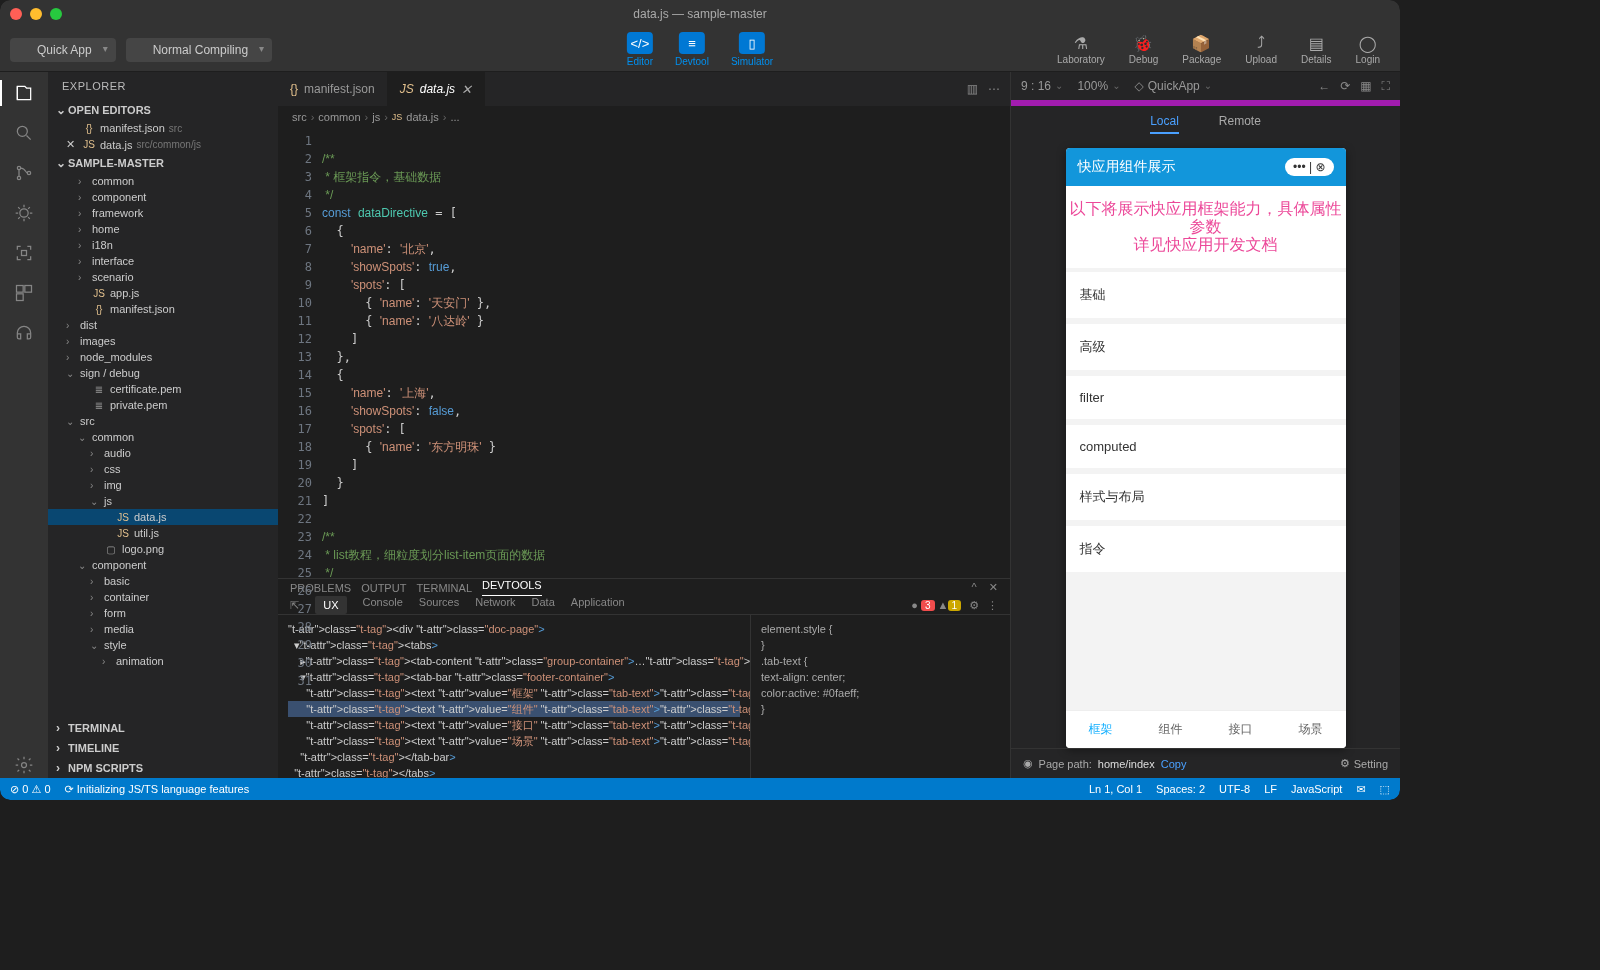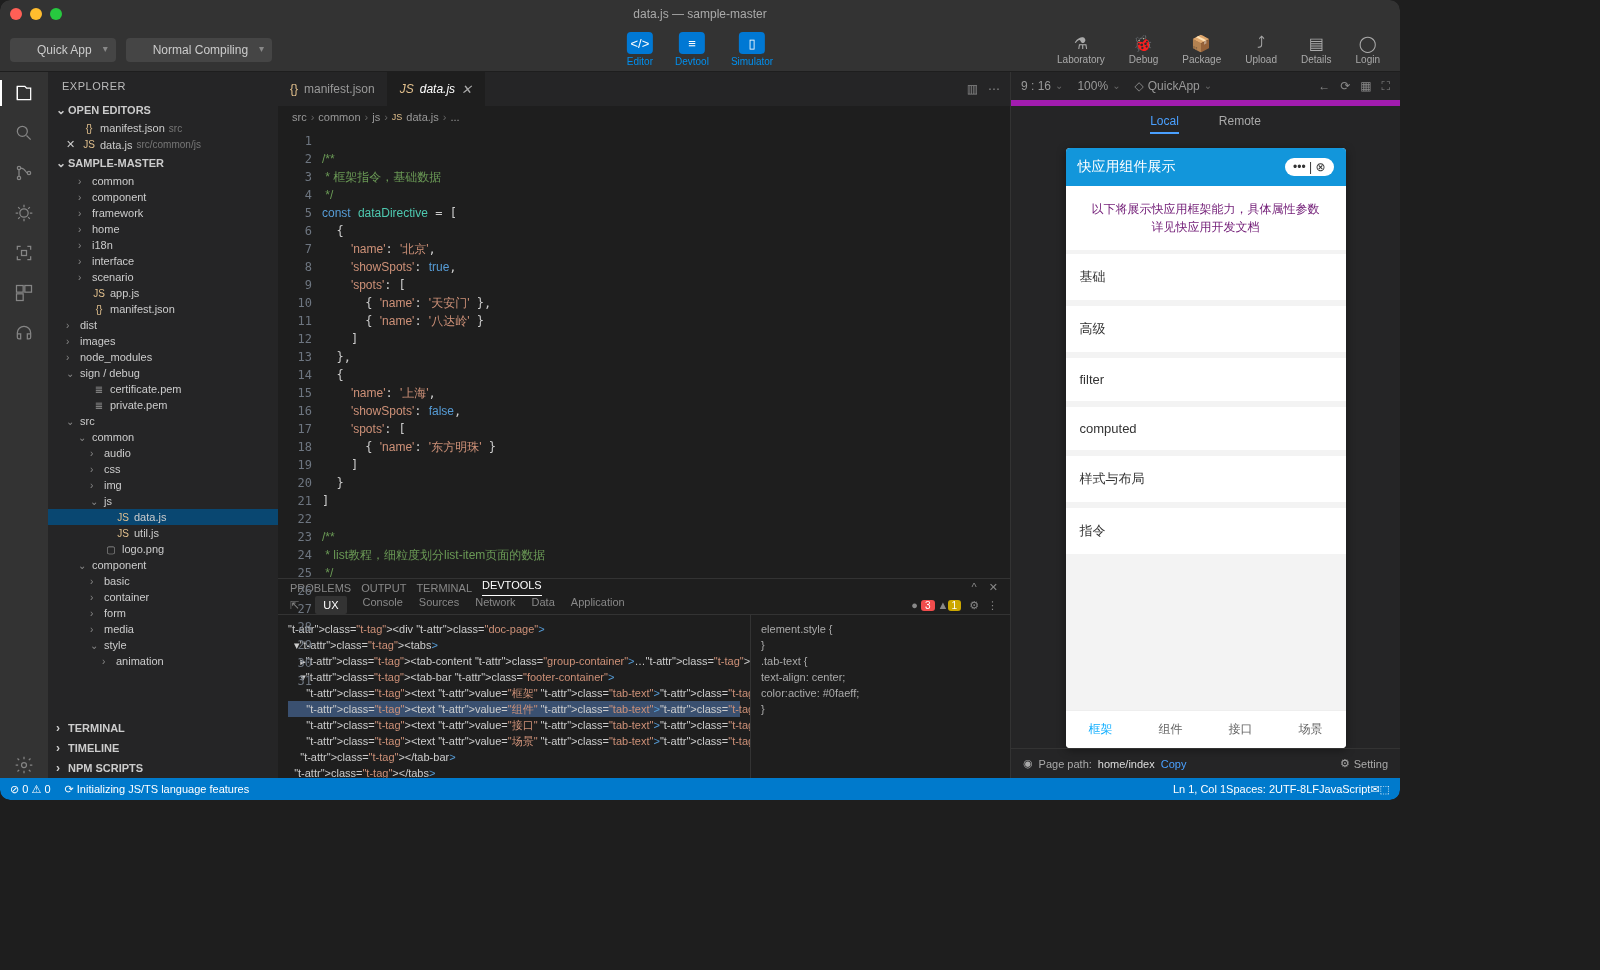--- a/index.html
+++ b/index.html
@@ -79,31 +79,31 @@
 .rtop { height: 34px; display: flex; align-items: center; padding: 0 10px; gap: 14px; font-size: 12px; color: #999; border-bottom: 6px solid #a21caf; }
 .rtop .pill { display: flex; gap: 4px; align-items: center; }
 .rtop .chv { color: #666; font-size: 10px; }
 .rtop .ractions { margin-left: auto; display: flex; gap: 10px; color: #888; }
 .sim-tabs { display: flex; justify-content: center; gap: 40px; padding: 8px 0; font-size: 12px; }
 .sim-tabs .st { color: #aaa; cursor: pointer; padding-bottom: 4px; }
 .sim-tabs .st.active { color: #4aa0ff; border-bottom: 2px solid #4aa0ff; }
 .device { margin: 6px auto 0; width: 280px; background: #f3f3f3; border-radius: 4px; overflow: hidden; box-shadow: 0 2px 10px rgba(0,0,0,.4); display: flex; flex-direction: column; height: 602px; }
 .dev-header { background: #1296db; color: #fff; padding: 10px 12px; display: flex; align-items: center; justify-content: space-between; font-size: 14px; }
 .dev-header .caps { background: #fff; color: #333; border-radius: 14px; padding: 2px 8px; font-size: 12px; display: flex; gap: 6px; align-items: center; }
-.dev-desc { background: #fff; padding: 14px 4px; text-align: center; color: #701a75; font-size: 12px; line-height: 18px; }
+.dev-desc { background: #fff; padding: 14px 4px; text-align: center; color: #ec4899; font-size: 16px; line-height: 18px; }
 .dev-list { flex: 1; background: #f3f3f3; display: flex; flex-direction: column; gap: 6px; padding: 4px 0; overflow: hidden; }
 .dev-item { background: #fff; padding: 14px 14px; color: #333; font-size: 13px; }
 .dev-tabs { display: flex; background: #fff; border-top: 1px solid #eee; }
 .dev-tab { flex: 1; text-align: center; padding: 10px 0; font-size: 12px; color: #666; }
 .dev-tab.active { color: #0faeff; }
 .page-path { margin-top: auto; padding: 8px 12px; font-size: 11px; color: #aaa; display: flex; align-items: center; gap: 6px; border-top: 1px solid #333; }
 .page-path .copy { color: #4aa0ff; }
 .page-path .setting { margin-left: auto; display: flex; gap: 4px; align-items: center; color: #aaa; }
 .status { height: 22px; background: #007acc; color: #fff; display: flex; align-items: center; padding: 0 10px; font-size: 11px; gap: 14px; border-radius: 0 0 10px 10px; }
-.status .ralign { margin-left: auto; display: flex; }
+.status .ralign { margin-left: auto; display: flex; gap: 14px; }
 svg { display: block; }
 </style>
 </head>
 <body>
 
 <div class="window">
 
   <div class="titlebar">
     <div class="traffic">
       <div class="dot r"></div>

